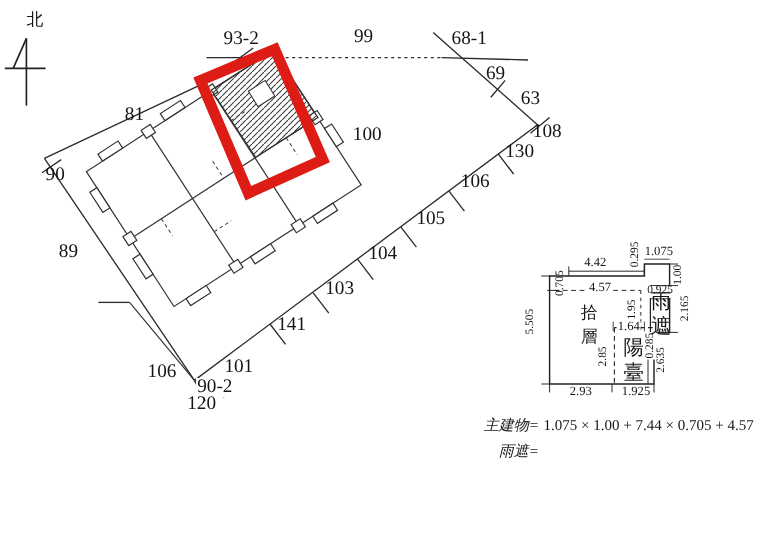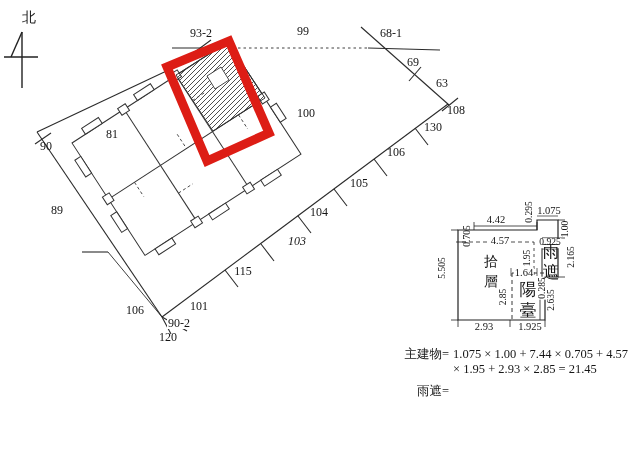--- a/index.html
+++ b/index.html
@@ -2,39 +2,39 @@
 <html><head>
 <meta charset="utf-8">
 <style>
   html,body{margin:0;padding:0;background:#ffffff;}
   #stage{
     position:relative;width:640px;height:449px;background:#fff;overflow:hidden;
     font-family:"Liberation Serif","DejaVu Serif",serif;color:#161616;
   }
   #stage svg{position:absolute;left:0;top:0;}
   .lbl{
-    position:absolute;font-size:12px;line-height:1;white-space:nowrap;
+    position:absolute;font-size:16px;line-height:1;white-space:nowrap;
     transform:translate(-50%,-50%);color:#151515;
   }
   .big{font-size:14px;}
   .dim{font-size:10.5px;}
   .sm{font-size:9.5px;}
   .rot{transform:translate(-50%,-50%) rotate(-90deg);}
   .wbg{background:#fff;padding:0 1px;}
   .vtext{
     width:1em;word-break:break-all;line-height:1.25;text-align:center;
     white-space:normal;font-size:17px;
   }
   .vbig{font-size:14px;line-height:1.45;}
   .formulas{
     position:absolute;left:397px;top:347px;font-size:12.5px;line-height:15px;
   }
   .frow{display:flex;align-items:flex-start;}
   .frow.gap{margin-top:7px;}
-  .flabel{display:inline-block;width:52px;text-align:right;padding-right:4px;flex:none;}
+  .flabel{display:inline-block;width:52px;text-align:right;padding-right:4px;flex:none;font-style:italic;}
   .fval{display:inline-block;white-space:nowrap;}
 </style>
 </head>
 <body>
 
 <div id="stage">
 
   <svg width="640" height="449" viewBox="0 0 640 449">
     <defs>
       <pattern id="hatch" patternUnits="userSpaceOnUse" width="5" height="5">
@@ -157,29 +157,29 @@
     </g>
   </svg>
 
   <div class="lbl big" style="left:29px;top:18px;">北</div>
 
   <div class="lbl" style="left:201px;top:33px;">93-2</div>
   <div class="lbl" style="left:303px;top:31px;text-align:center;">99</div>
   <div class="lbl" style="left:391px;top:33px;">68-1</div>
   <div class="lbl" style="left:413px;top:62px;">69</div>
   <div class="lbl" style="left:442px;top:83px;">63</div>
-  <div class="lbl" style="left:112px;top:96px;margin-top:38px;">81</div>
+  <div class="lbl" style="left:112px;top:96px;">81</div>
   <div class="lbl" style="left:276px;top:113px;margin-left:30px;">100</div>
   <div class="lbl" style="left:456px;top:110px;text-align:center;">108</div>
   <div class="lbl" style="left:433px;top:127px;">130</div>
   <div class="lbl" style="left:396px;top:152px;">106</div>
   <div class="lbl" style="left:359px;top:183px;">105</div>
   <div class="lbl" style="left:319px;top:212px;">104</div>
-  <div class="lbl" style="left:297px;top:241px;font-style:italic;">103</div>
-  <div class="lbl" style="left:243px;top:271px;">115</div>
+  <div class="lbl" style="left:283px;top:241px;">103</div>
+  <div class="lbl" style="left:243px;top:271px;">141</div>
   <div class="lbl" style="left:199px;top:306px;">101</div>
   <div class="lbl" style="left:46px;top:146px;">90</div>
   <div class="lbl" style="left:57px;top:210px;">89</div>
   <div class="lbl" style="left:135px;top:310px;">106</div>
   <div class="lbl wbg" style="left:179px;top:323px;">90-2</div>
   <div class="lbl" style="left:168px;top:337px;">120</div>
 
   <div class="lbl dim" style="left:496px;top:220px;">4.42</div>
   <div class="lbl sm rot" style="left:530px;top:212px;">0.295</div>
   <div class="lbl dim" style="left:549px;top:211px;">1.075</div>
@@ -199,22 +199,18 @@
 
   <div class="lbl vtext vbig" style="left:491px;top:272px;">拾層</div>
   <div class="lbl vtext" style="left:528px;top:300px;">陽臺</div>
   <div class="lbl vtext" style="left:551px;top:262px;">雨遮</div>
 
   <div class="formulas">
     <div class="frow">
       <span class="flabel">主建物=</span>
       <span class="fval">1.075 × 1.00 + 7.44 × 0.705 + 4.57</span>
     </div>
-    <div class="frow">
-      <span class="flabel"></span>
-      <span class="fval">× 1.95 + 2.93 × 2.85 = 21.45</span>
-    </div>
     <div class="frow gap">
       <span class="flabel">雨遮=</span>
     </div>
   </div>
 
 </div>
 
 </body></html>

